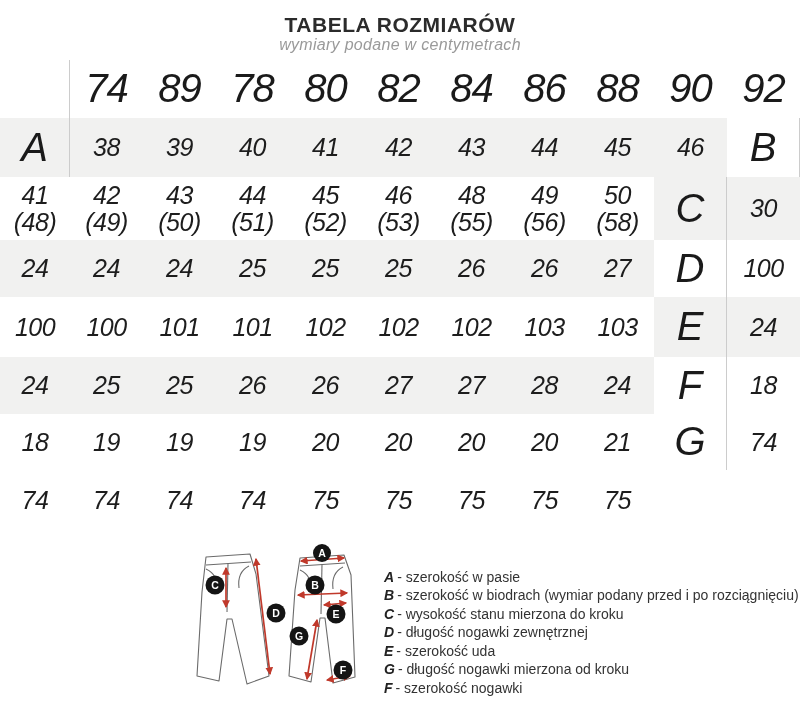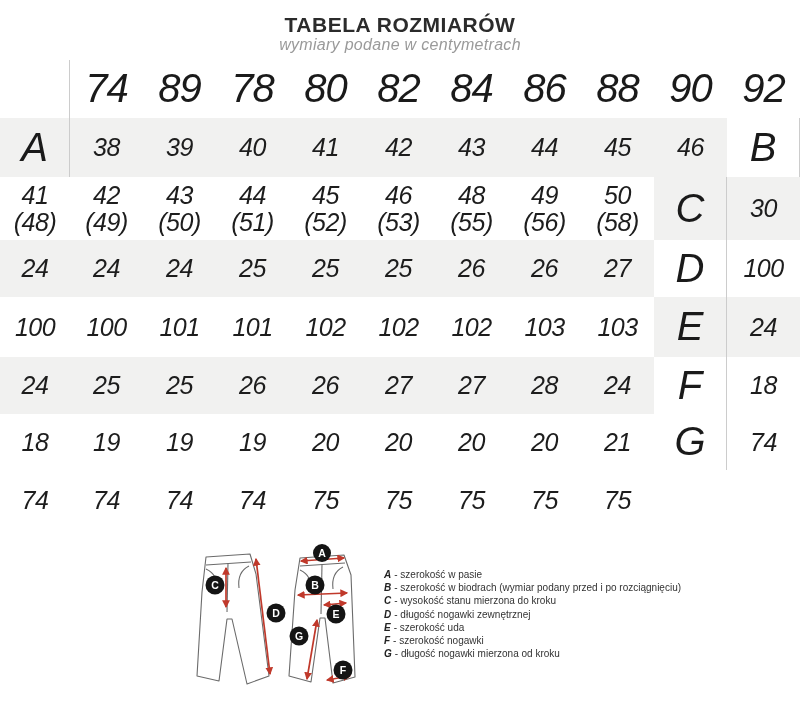--- a/index.html
+++ b/index.html
@@ -31,21 +31,21 @@
   .colhead { font-size:40px; color:#1a1a1a; letter-spacing:-1px; }
   .rowlabel { font-size:40px; color:#1a1a1a; border-right:1px solid #ccc; }
   .corner { border-right:1px solid #ccc; }
   .val { font-size:25px; color:#1d1d1d; letter-spacing:-.5px; }
   .shaded { background:#f1f1f0; }
 
   
   .bottom { display:flex; margin-top:14px; }
   .pants-wrap { margin-left:186px; width:192px; flex:0 0 auto; }
   .legend { padding-top:24px; padding-left:6px; width:426px; }
-  .legend-item { font-size:10px; color:#333; line-height:1.32; }
+  .legend-item { font-size:14px; color:#333; line-height:1.32; }
   .legend-letter { font-weight:bold; font-style:italic; color:#222; margin-right:3px; }
 
   svg text.mletter {
     font-family:"Liberation Sans", sans-serif;
     font-size:10.5px; font-weight:bold; fill:#fff;
   }
 </style>
 </head>
 <body>
 
@@ -230,18 +230,18 @@
         </g>
       </svg>
     </div>
 
     <div class="legend">
       <div class="legend-item"><span class="legend-letter">A</span><span>- szerokość w pasie</span></div>
       <div class="legend-item"><span class="legend-letter">B</span><span>- szerokość w biodrach (wymiar podany przed i po rozciągnięciu)</span></div>
       <div class="legend-item"><span class="legend-letter">C</span><span>- wysokość stanu mierzona do kroku</span></div>
       <div class="legend-item"><span class="legend-letter">D</span><span>- długość nogawki zewnętrznej</span></div>
       <div class="legend-item"><span class="legend-letter">E</span><span>- szerokość uda</span></div>
+      <div class="legend-item"><span class="legend-letter">G</span><span>- długość nogawki mierzona od kroku</span></div>
       <div class="legend-item"><span class="legend-letter">F</span><span>- szerokość nogawki</span></div>
-      <div class="legend-item"><span class="legend-letter">G</span><span>- długość nogawki mierzona od kroku</span></div>
     </div>
 
   </div>
 </div>
 
 </body></html>

